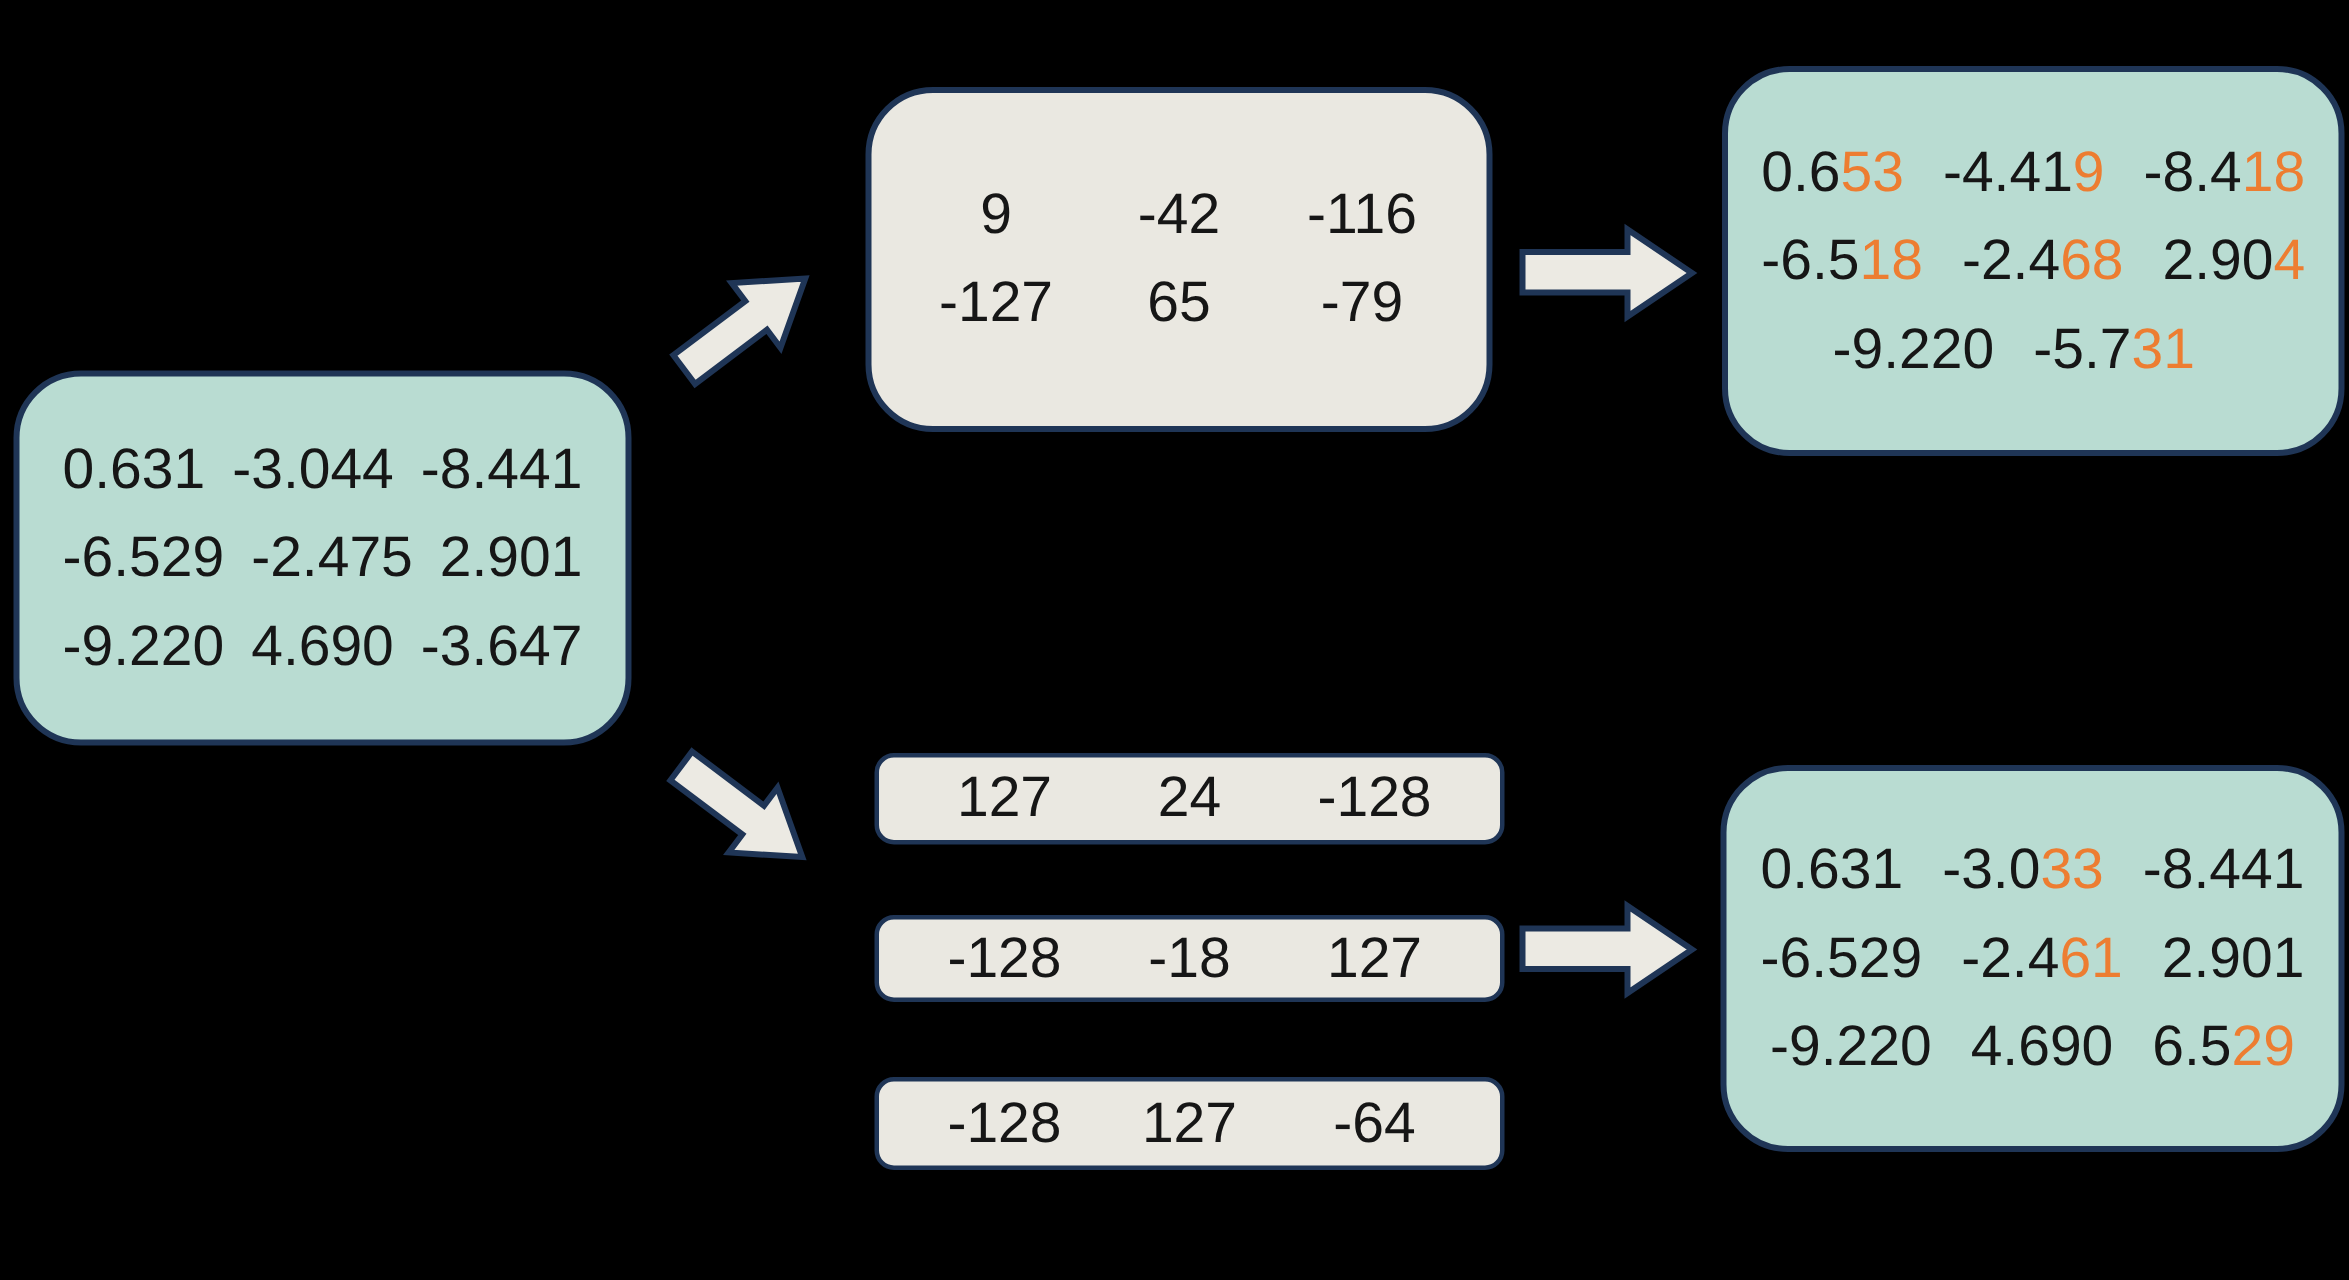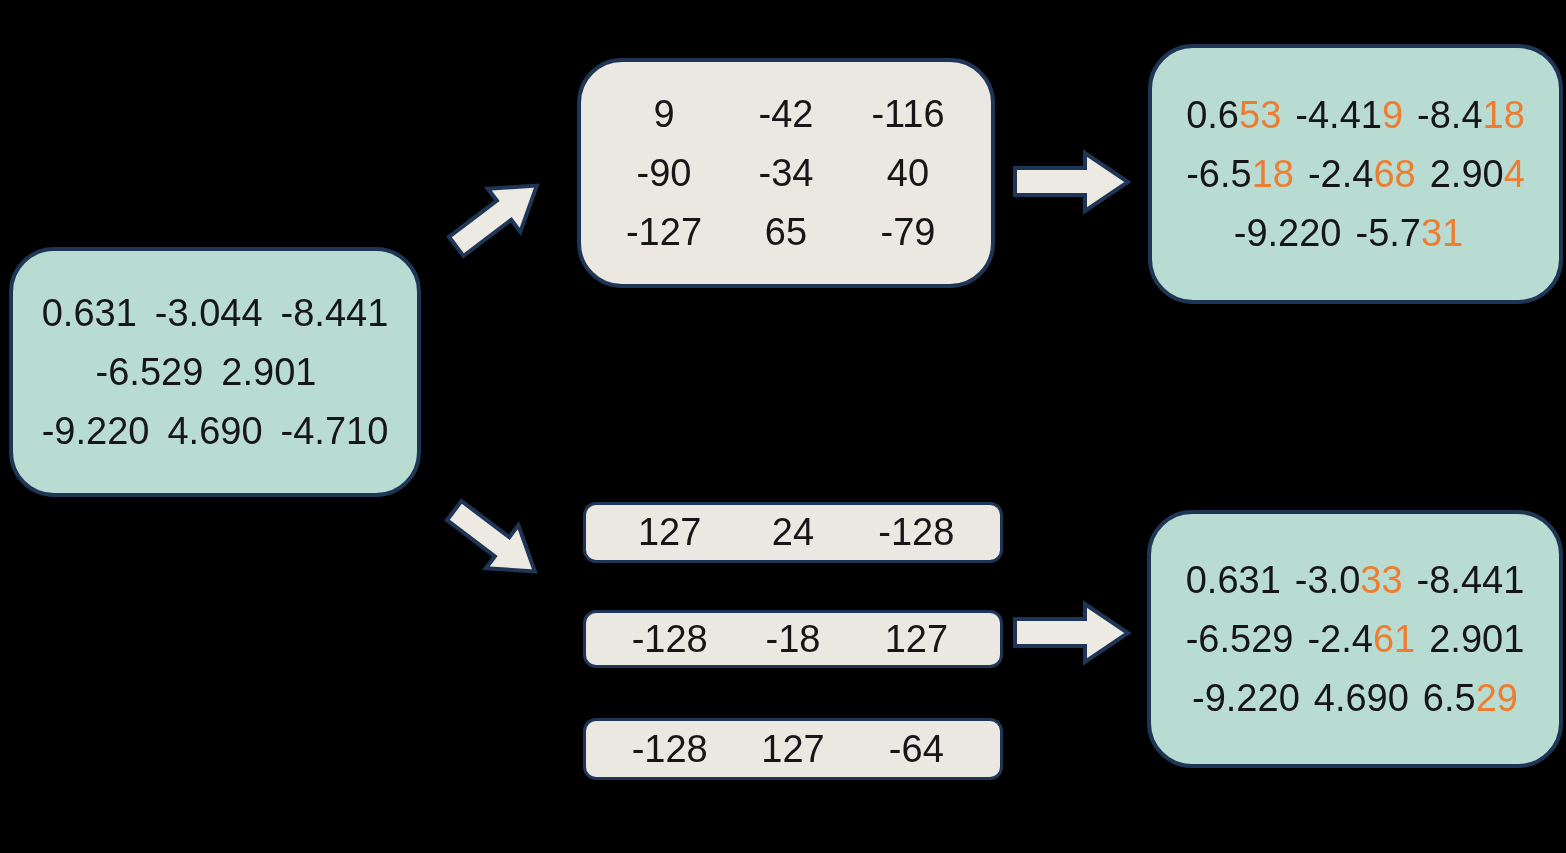--- a/index.html
+++ b/index.html
@@ -15,21 +15,21 @@
   }
   .big{border-radius:45px;}
   .teal{background:var(--box-teal,#b9dcd2);}
   .gray{background:var(--box-gray,#eae8e1);}
   .pill{border-radius:13px;border-width:3px;}
   .mrow{
     display:grid;font-size:38px;line-height:59px;text-align:center;
     align-items:center;
   }
   .cols-auto{grid-template-columns:auto auto auto;justify-content:center;column-gap:18px;}
-  .cols-tight{grid-template-columns:auto auto auto;justify-content:center;column-gap:14px;}
+  .cols-tight{grid-template-columns:auto auto auto;justify-content:center;column-gap:26px;}
   .cols-third{grid-template-columns:1fr 1fr 1fr;padding:0 22px;}
   .cell{white-space:pre;}
   .hl{color:var(--highlight-orange,#ed7d31);}
   svg.arrow{position:absolute;overflow:visible;}
   svg.arrow polygon{
     fill:var(--arrow-fill,#eceae3);
     stroke:var(--border-navy,#1f3556);
     stroke-width:4;stroke-linejoin:miter;
   }
 </style>
@@ -39,39 +39,35 @@
 <div class="canvas">
 
   <div class="box teal big" style="left:9px;top:247px;width:412px;height:250px;">
     <div class="mrow cols-auto">
       <span class="cell">0.631</span>
       <span class="cell">-3.044</span>
       <span class="cell">-8.441</span>
     </div>
     <div class="mrow cols-auto">
       <span class="cell">-6.529</span>
+      <span class="cell">-2.475</span>
       <span class="cell">2.901</span>
     </div>
     <div class="mrow cols-auto">
       <span class="cell">-9.220</span>
       <span class="cell">4.690</span>
-      <span class="cell">-4.710</span>
+      <span class="cell">-3.647</span>
     </div>
   </div>
 
   <div class="box gray big" style="left:577px;top:58px;width:418px;height:230px;">
     <div class="mrow cols-third">
       <span class="cell">9</span>
       <span class="cell">-42</span>
       <span class="cell">-116</span>
-    </div>
-    <div class="mrow cols-third">
-      <span class="cell">-90</span>
-      <span class="cell">-34</span>
-      <span class="cell">40</span>
     </div>
     <div class="mrow cols-third">
       <span class="cell">-127</span>
       <span class="cell">65</span>
       <span class="cell">-79</span>
     </div>
   </div>
 
   <div class="box teal big" style="left:1148px;top:44px;width:415px;height:260px;">
     <div class="mrow cols-tight">

